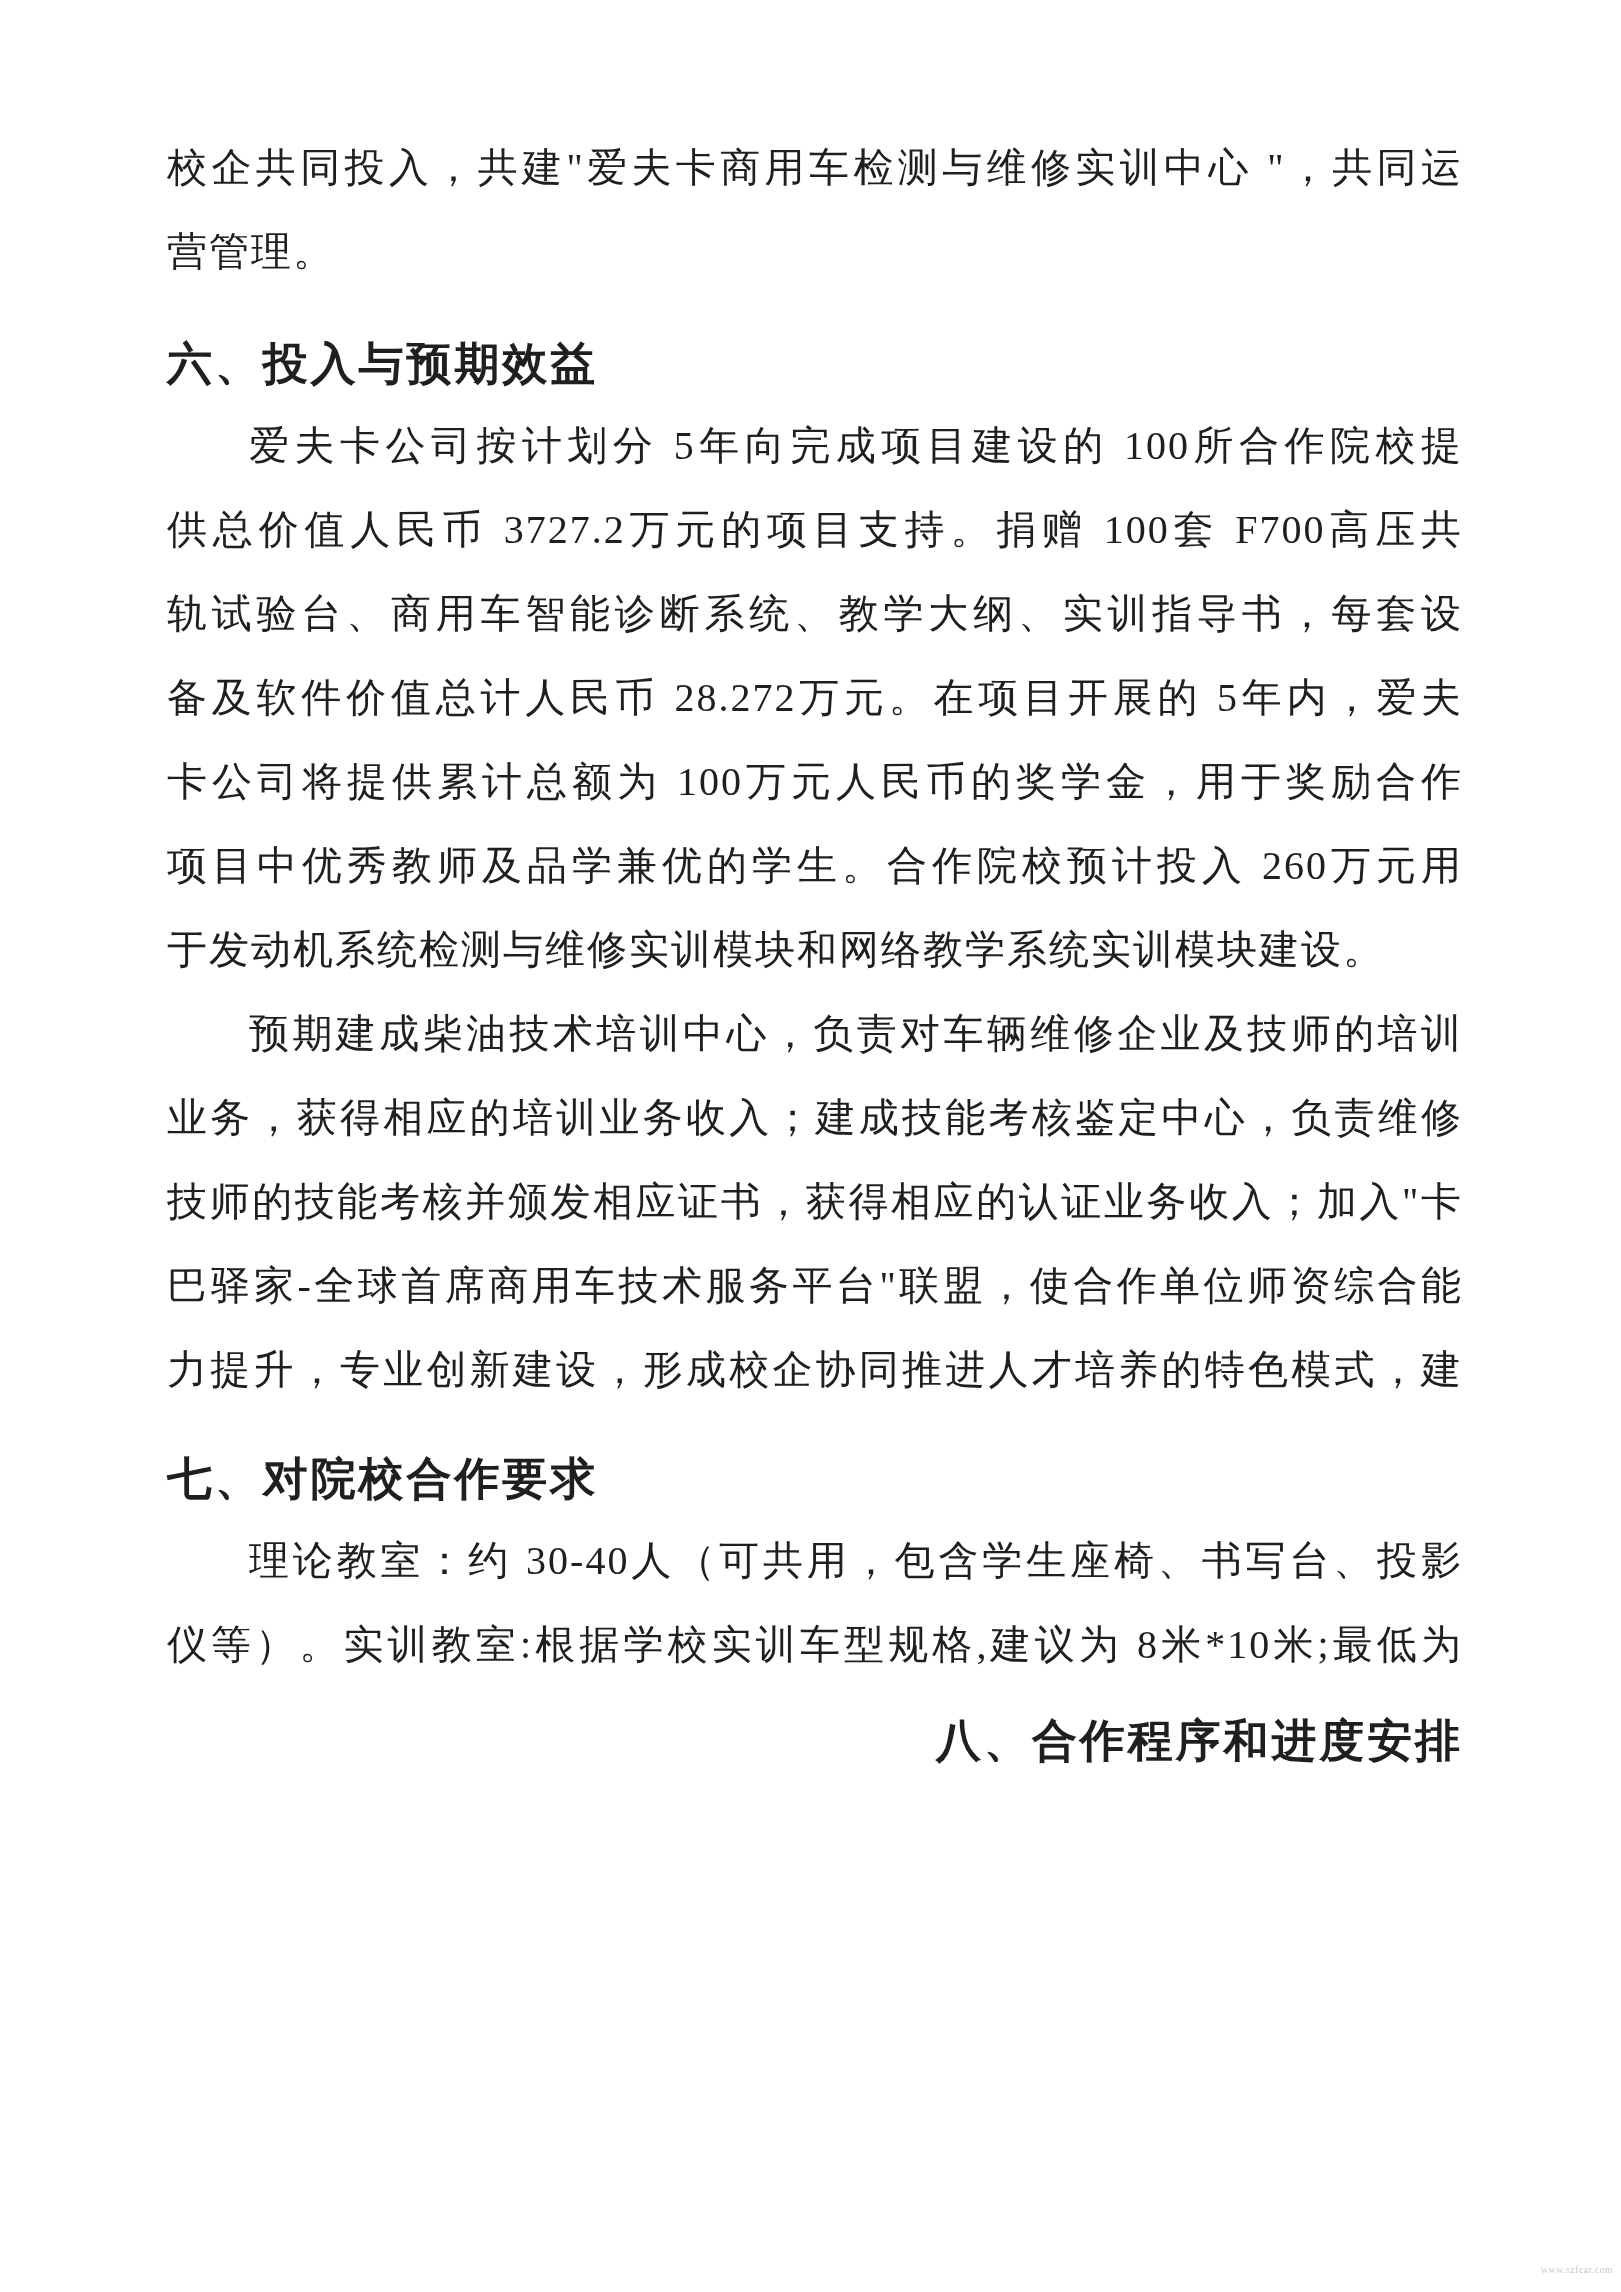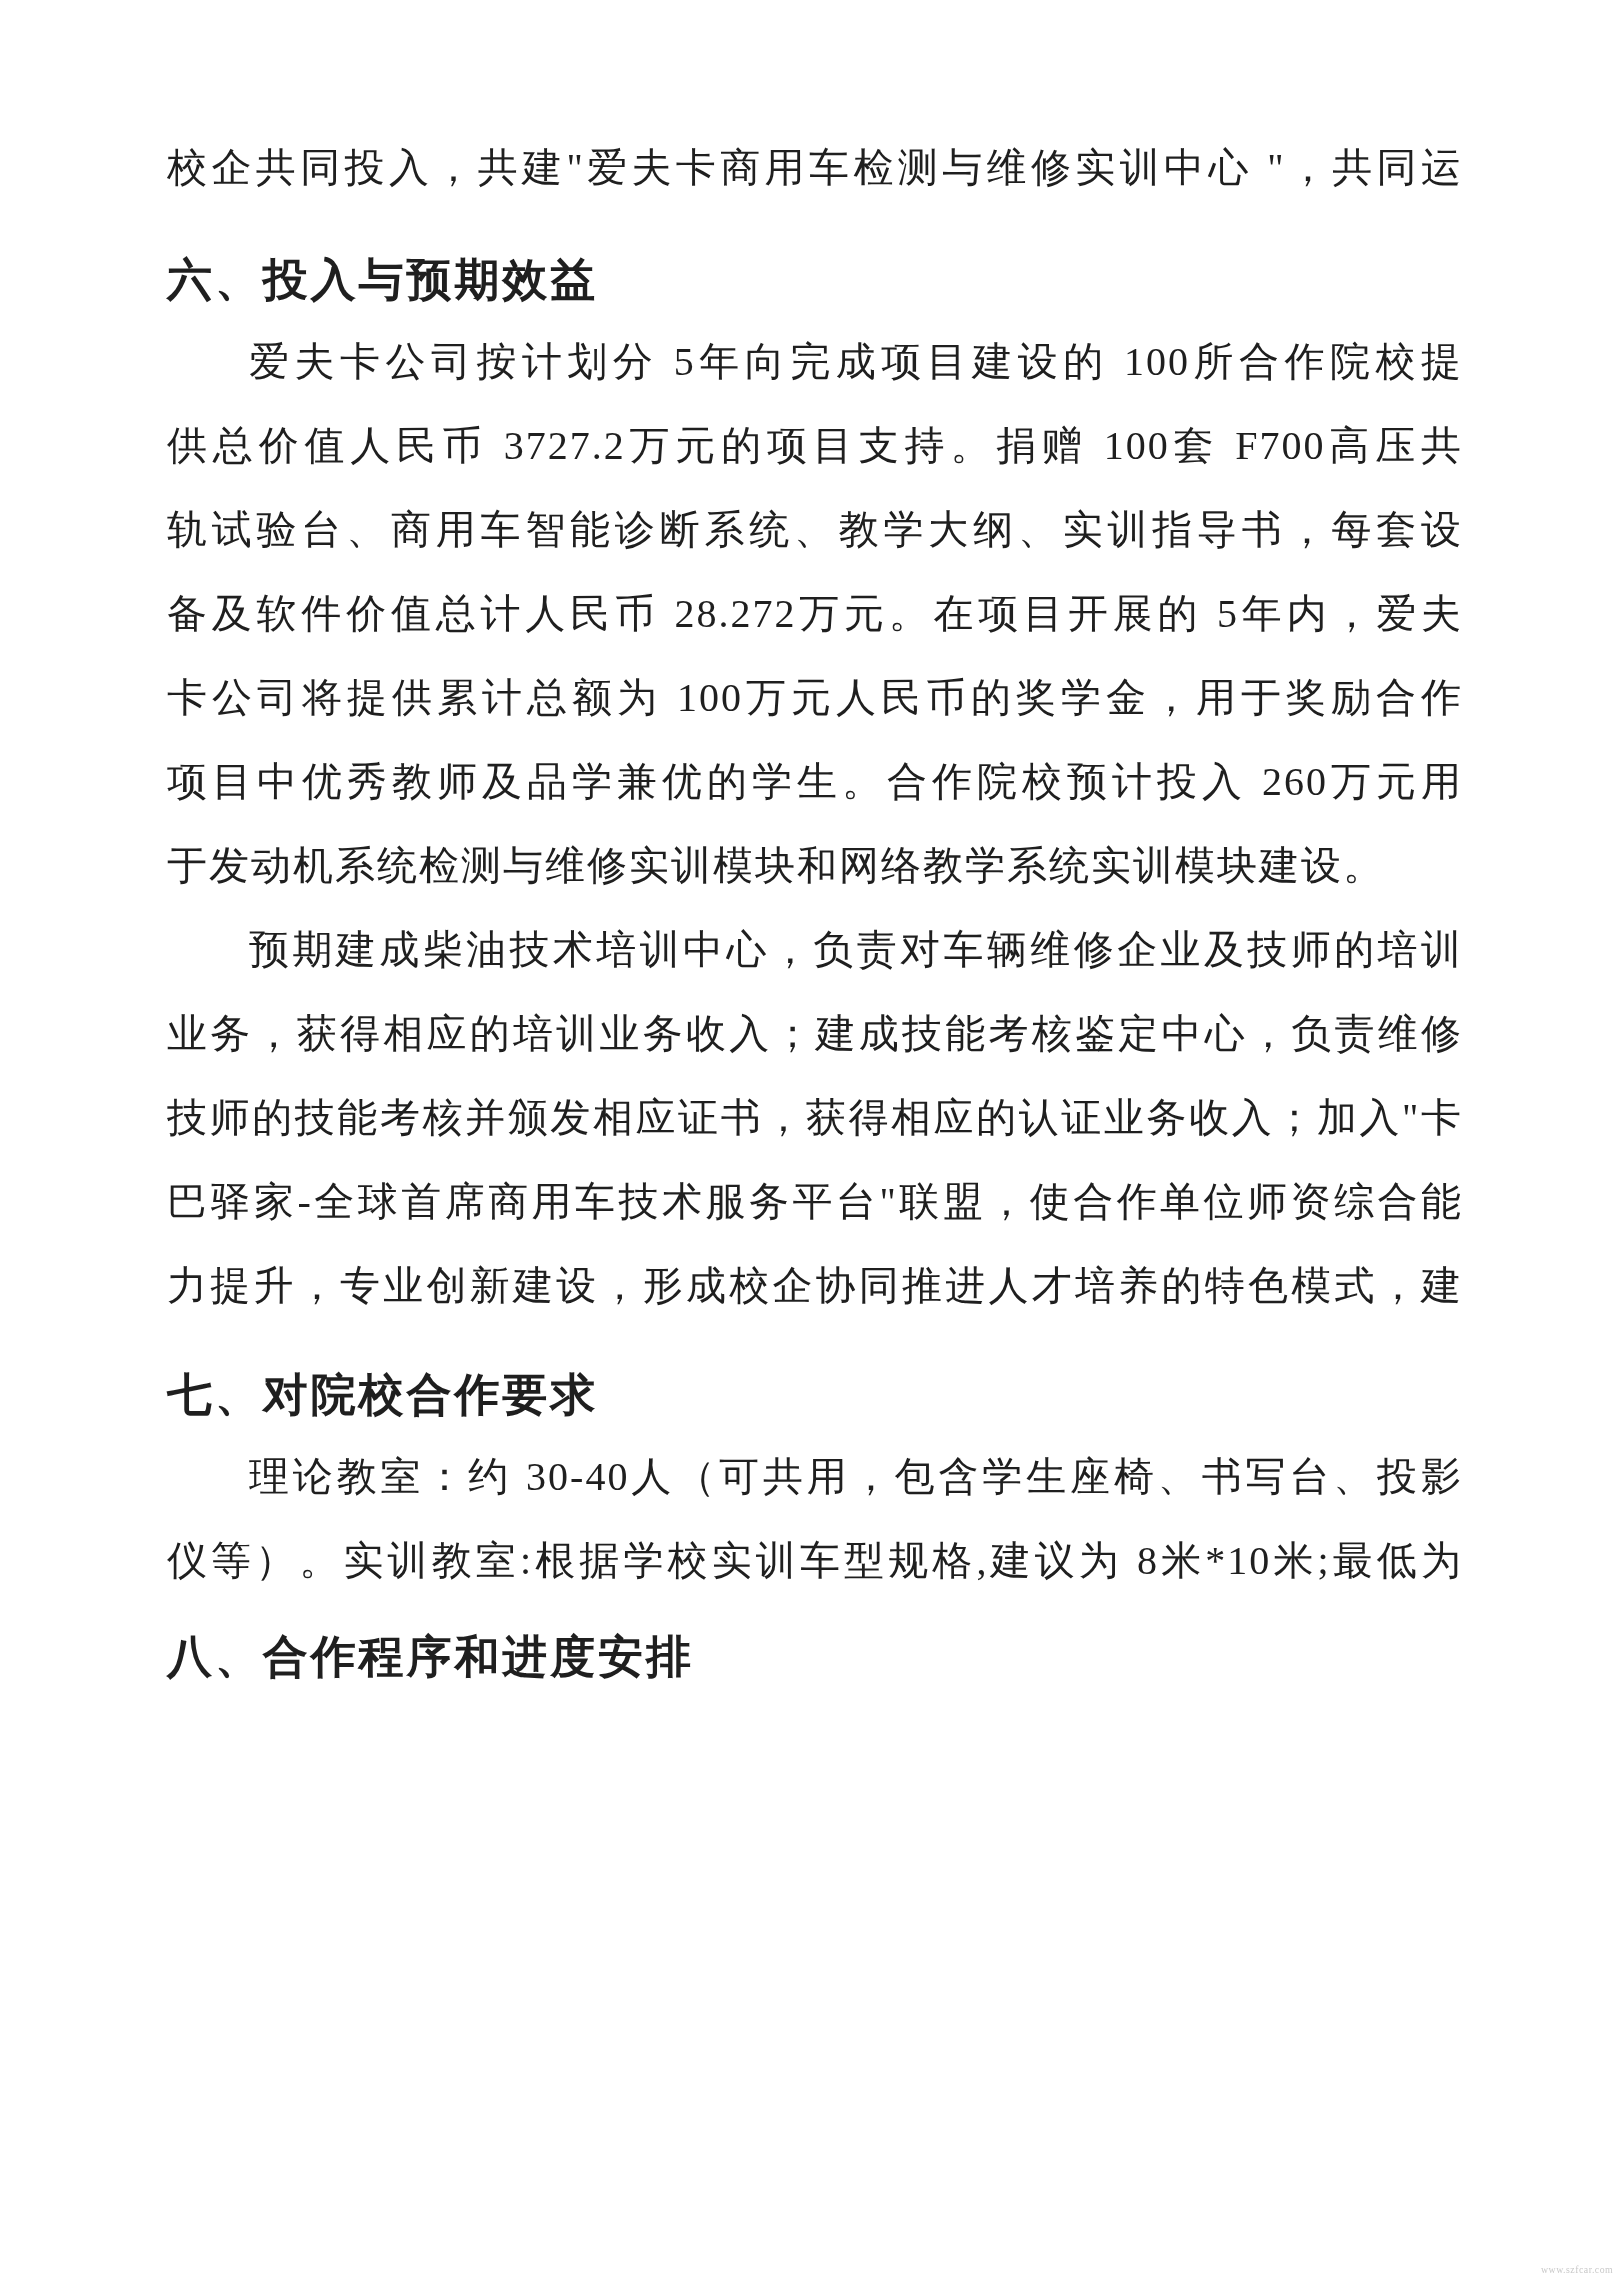--- a/index.html
+++ b/index.html
@@ -37,37 +37,38 @@
     font-family: "Liberation Sans", "DejaVu Sans", sans-serif;
     font-weight: 700;
     font-size: 45px;
     height: 84px;
     line-height: 65px;
     letter-spacing: 2.9px;
     margin: 0;
   }
   .h-six   { margin-top: 26px; }
   .h-seven { margin-top: 23px; }
-  .h-eight { margin-top: 9.8px; }
+  .h-eight { margin-top: 9.8px; text-align: right; }
   .watermark {
     position: absolute;
     right: 7.8px;
     bottom: 17.6px;
     font-family: Liberation Serif, serif;
     font-size: 9.8px;
     letter-spacing: 0.5px;
     color: #c8c8c8;
   }
 </style>
 </head>
 <body>
 
 <div class="doc">
 
   <div class="line jf">校企共同投入，共建"爱夫卡商用车检测与维修实训中心 "，共同运</div>
+  <div class="line">营管理。</div>
 
   <h2 class="heading h-six">六、投入与预期效益</h2>
 
   <div class="line jf indent">爱夫卡公司按计划分 5年向完成项目建设的 100所合作院校提</div>
   <div class="line jf">供总价值人民币 3727.2万元的项目支持。捐赠 100套 F700高压共</div>
   <div class="line jf">轨试验台、商用车智能诊断系统、教学大纲、实训指导书，每套设</div>
   <div class="line jf">备及软件价值总计人民币 28.272万元。在项目开展的 5年内，爱夫</div>
   <div class="line jf">卡公司将提供累计总额为 100万元人民币的奖学金，用于奖励合作</div>
   <div class="line jf">项目中优秀教师及品学兼优的学生。合作院校预计投入 260万元用</div>
   <div class="line">于发动机系统检测与维修实训模块和网络教学系统实训模块建设。</div>

